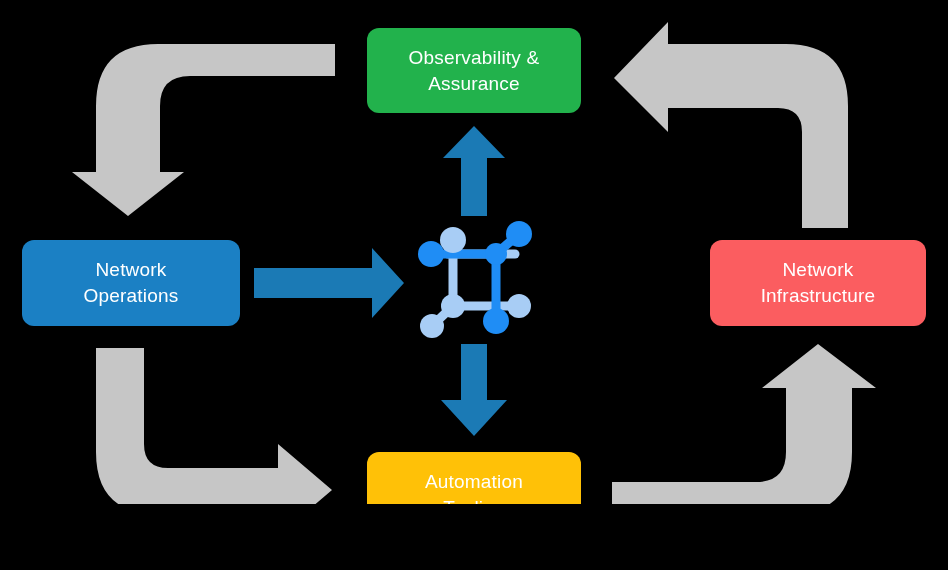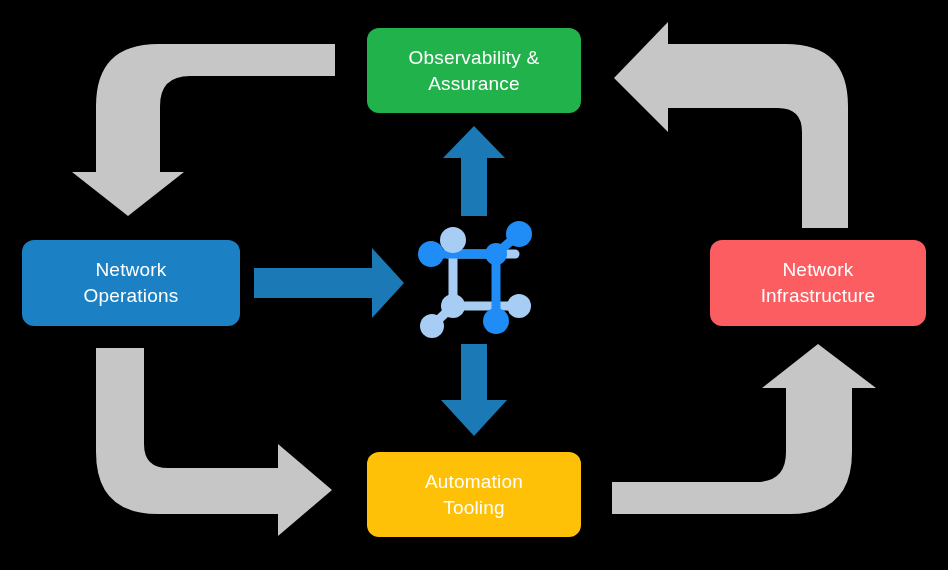--- a/index.html
+++ b/index.html
@@ -7,21 +7,21 @@
     margin: 0;
     padding: 0;
     background: #000000;
   }
   body {
     font-family: "Liberation Sans", sans-serif;
   }
   #canvas {
     position: relative;
     width: 948px;
-    height: 570px;
+    height: 504px;
     background: #000000;
     overflow: hidden;
   }
   .node-box {
     position: absolute;
     border-radius: 12px;
     display: flex;
     align-items: center;
     justify-content: center;
     text-align: center;

